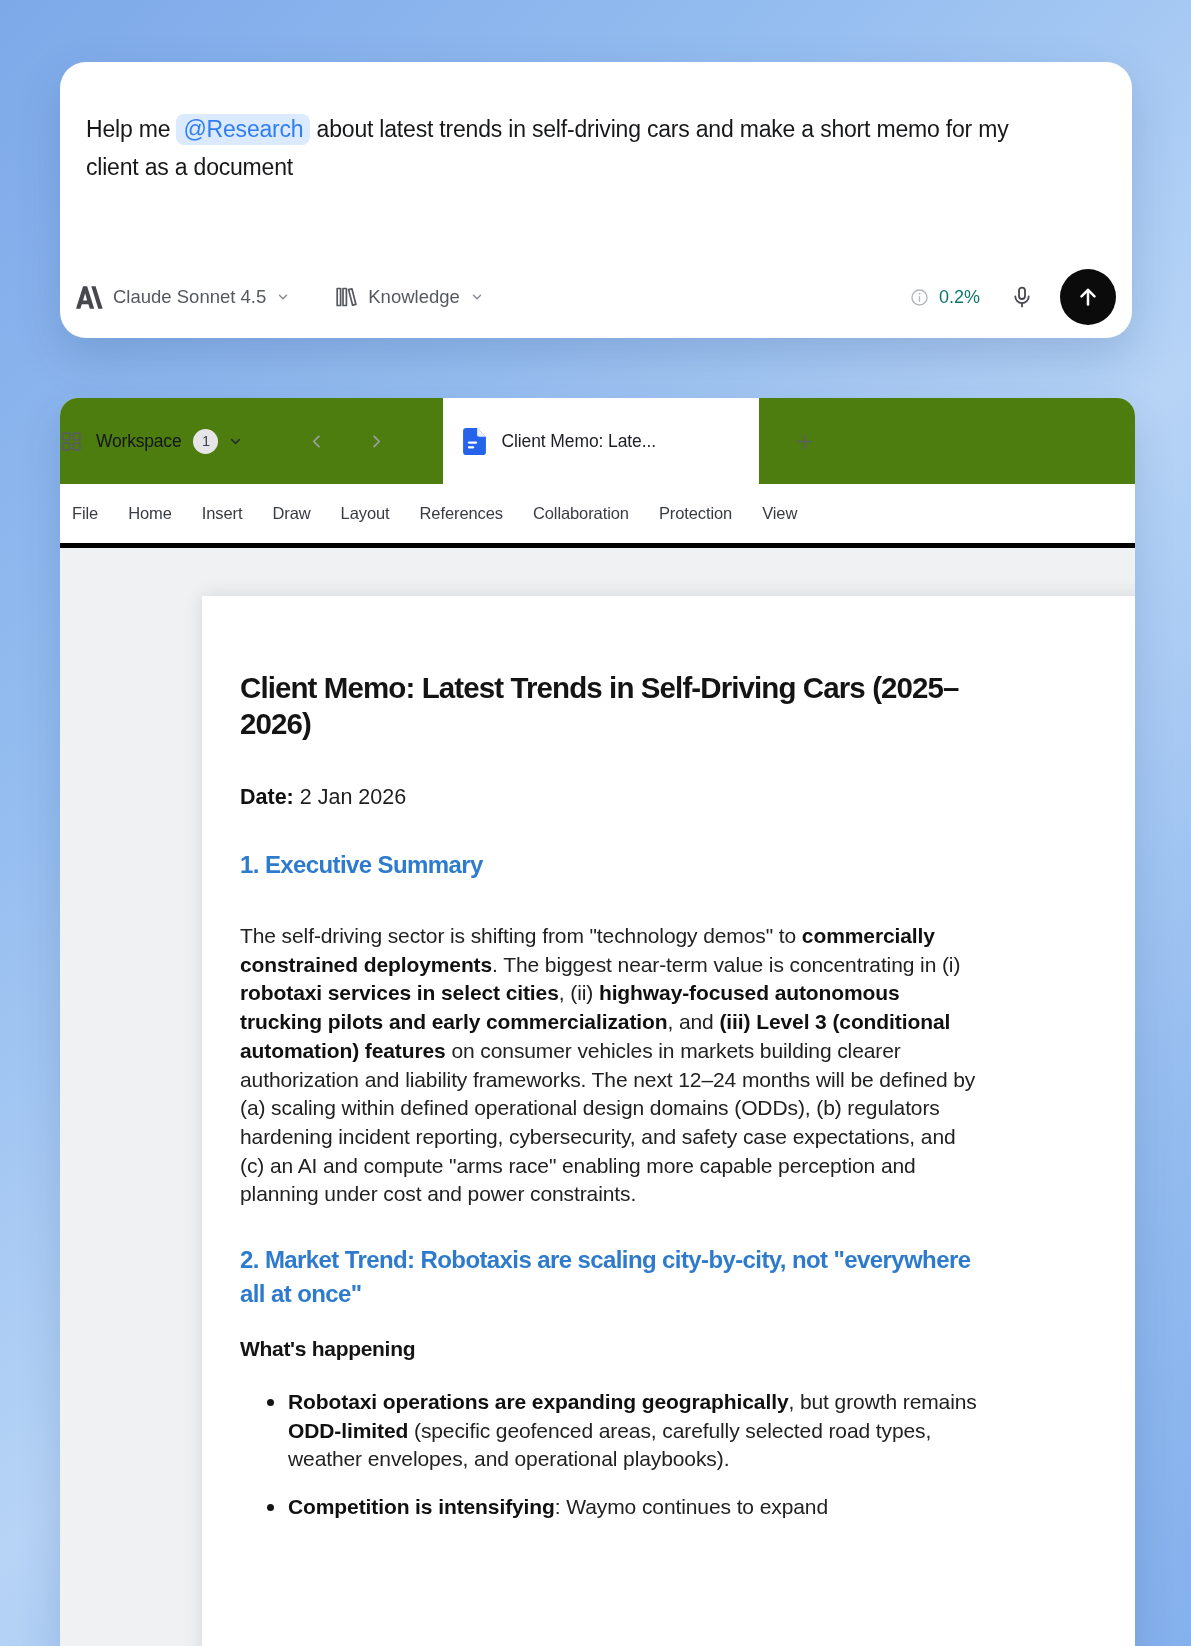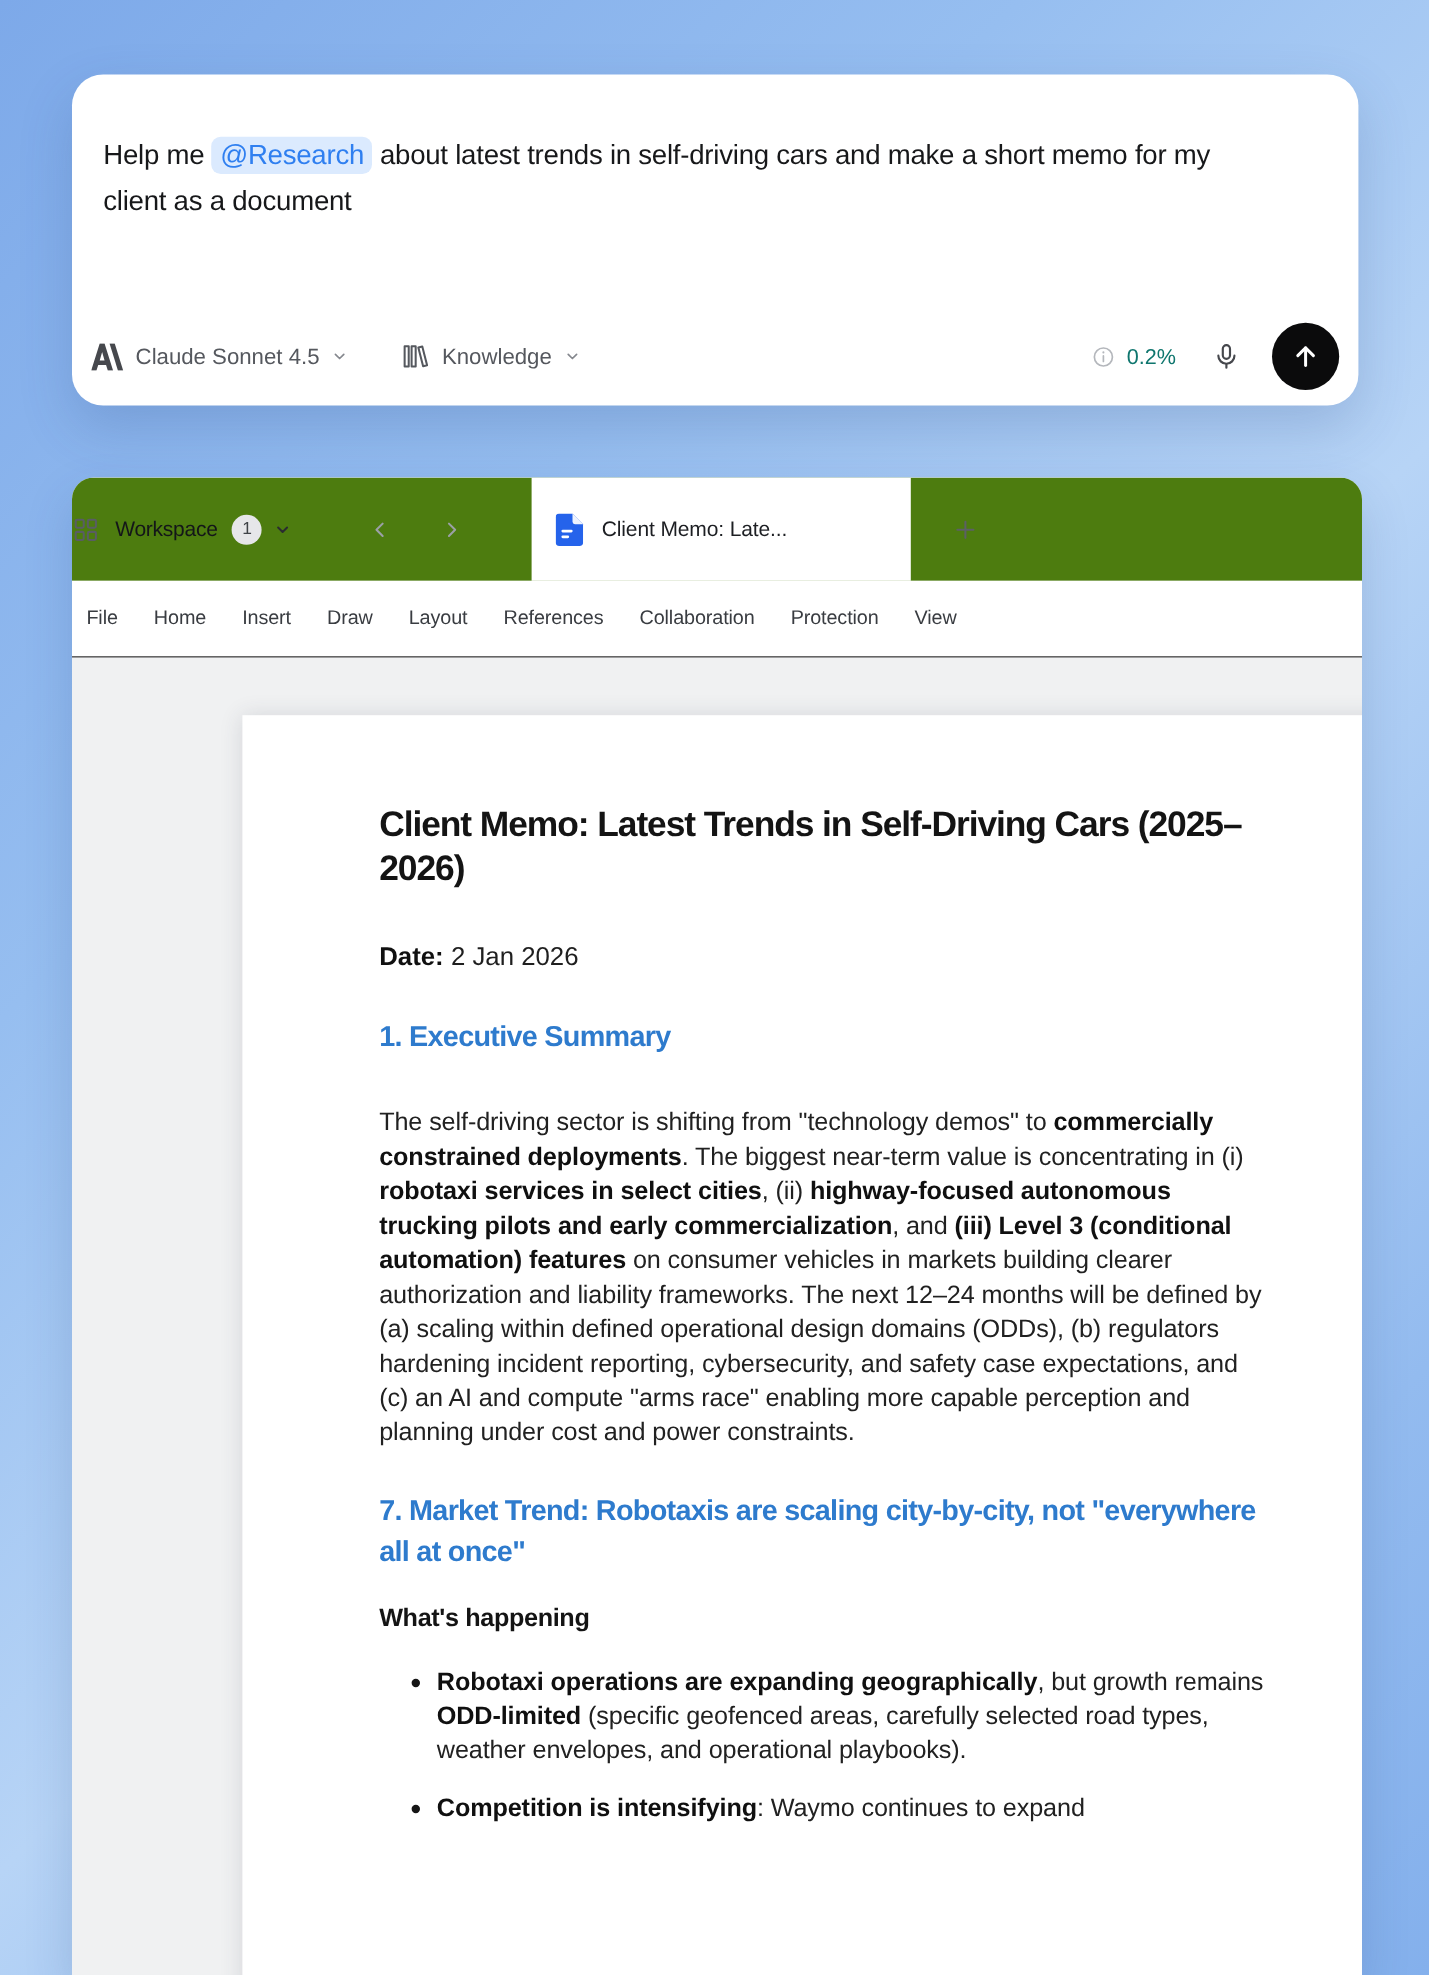--- a/index.html
+++ b/index.html
@@ -83,35 +83,35 @@
   .nav-btn{background:none;border:none;cursor:pointer;display:flex;padding:2px;}
   .doc-tab{
     margin-left:55px;height:86px;width:316px;background:#fff;
     display:flex;align-items:center;gap:15px;padding:0 20px;cursor:pointer;
     border:none;font-family:inherit;
   }
   .doc-tab-title{font-size:17.5px;color:#1d1f23;letter-spacing:-0.1px;white-space:nowrap;overflow:hidden;}
   .newtab-btn{background:none;border:none;cursor:pointer;margin-left:34px;display:flex;}
 
   .menu-bar{
-    height:64px;background:#fff;border-bottom:1px solid #000000;
+    height:64px;background:#fff;border-bottom:5px solid #000000;
     display:flex;align-items:center;gap:30px;padding-left:12px;
   }
   .menu-item{
     background:none;border:none;cursor:pointer;font-family:inherit;
     font-size:16.5px;color:#393c41;letter-spacing:-0.1px;
   }
 
   .canvas{position:relative;height:1098px;background:#f0f1f2;overflow:hidden;}
   .page{
     position:absolute;left:142px;top:48px;right:-20px;bottom:-20px;
     background:#fff;box-shadow:0 0 18px rgba(50,60,80,.14);
     cursor:text;
   }
-  .doc-content{padding:74px 70px 0 114px;max-width:935px;}
+  .doc-content{padding:74px 70px 0 38px;max-width:935px;}
   .doc-title{
     font-size:29.5px;line-height:36px;font-weight:700;color:#141414;
     letter-spacing:-0.9px;max-width:786px;
   }
   .doc-date{margin-top:43px;font-size:21.5px;color:#1f1f1f;}
   .doc-h2{
     margin-top:38px;font-size:24px;line-height:34px;font-weight:700;
     color:var(--heading-blue);letter-spacing:-0.6px;max-width:740px;
   }
   .doc-h2.second{margin-top:34px;}
@@ -252,21 +252,21 @@
 
     <div class="canvas">
       <div class="page">
         <div class="doc-content">
           <h1 class="doc-title">Client Memo: Latest Trends in Self-Driving Cars (2025–2026)</h1>
           <p class="doc-date"><span class="b">Date:</span><span> 2 Jan 2026</span></p>
 
           <h2 class="doc-h2">1. Executive Summary</h2>
           <p class="doc-p"><span>The self-driving sector is shifting from "technology demos" to </span><span class="b">commercially constrained deployments</span><span>. The biggest near-term value is concentrating in (i) </span><span class="b">robotaxi services in select cities</span><span>, (ii) </span><span class="b">highway-focused autonomous trucking pilots and early commercialization</span><span>, and  </span><span class="b">(iii) Level 3 (conditional automation) features</span><span>  on consumer vehicles in markets building clearer authorization and liability frameworks. The next 12–24 months will be defined by (a) scaling within defined operational design domains (ODDs), (b) regulators hardening incident reporting, cybersecurity, and safety case expectations, and (c) an AI and compute "arms race" enabling more capable perception and planning under cost and power constraints.</span></p>
 
-          <h2 class="doc-h2 second">7. Market Trend: Robotaxis are scaling city-by-city, not "everywhere all at once"</h2>
+          <h2 class="doc-h2 second">2. Market Trend: Robotaxis are scaling city-by-city, not "everywhere all at once"</h2>
           <h3 class="doc-h3">What's happening</h3>
 
           <ul class="doc-ul">
             <li class="doc-li"><span class="b">Robotaxi operations are expanding geographically</span><span>, but growth remains </span><span class="b">ODD-limited</span><span> (specific geofenced areas, carefully selected road types, weather envelopes, and operational playbooks).</span></li>
             <li class="doc-li"><span class="b">Competition is intensifying</span><span>: Waymo continues to expand</span></li>
           </ul>
         </div>
       </div>
     </div>
   </section>

